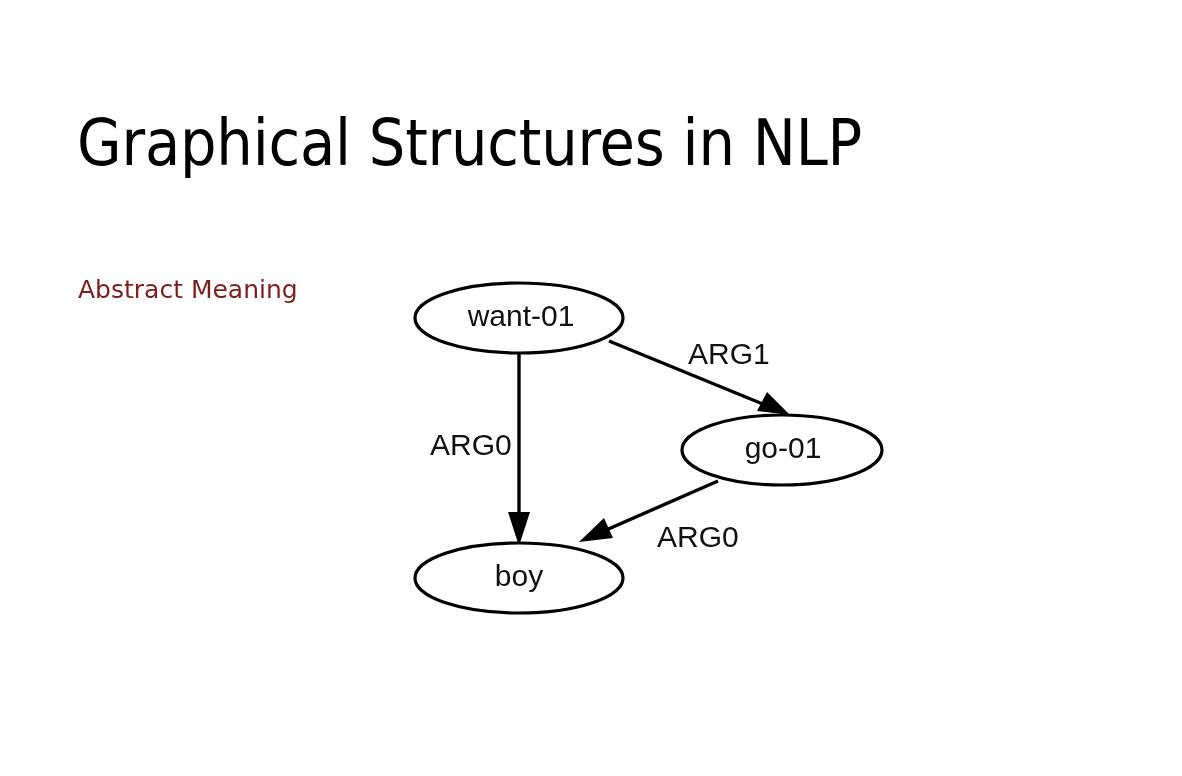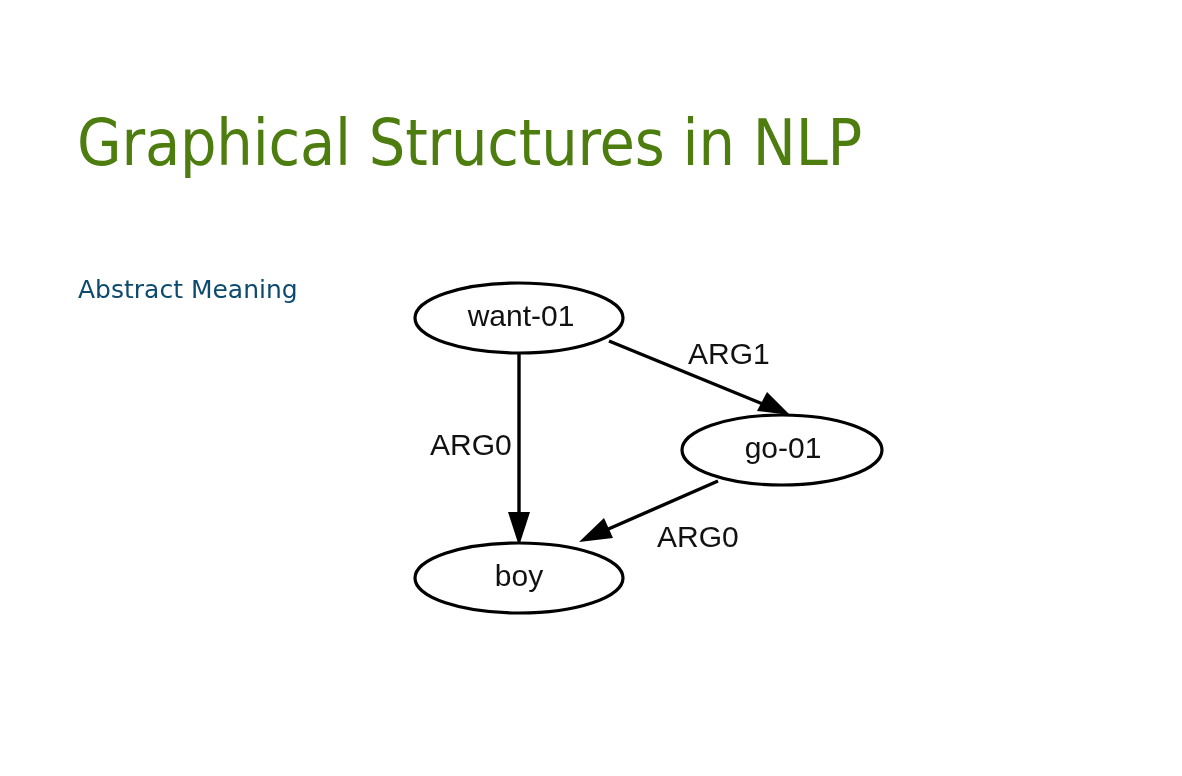--- a/index.html
+++ b/index.html
@@ -23,36 +23,36 @@
   
   #slide-title {
     position: absolute;
     left: 77px;
     top: 68px;
     font-family: "DejaVu Sans Condensed", "Liberation Sans Narrow", "Liberation Sans", sans-serif;
     font-size: 64px;
     font-weight: 400;
     font-stretch: condensed;
     line-height: 1.0;
-    color: #4d7c0f;
+    color: #000000;
     letter-spacing: -0.2px;
     white-space: nowrap;
   }
 
   
   #figure-caption {
     position: absolute;
     left: 78px;
     top: 274px;
     width: 280px;
     font-family: "DejaVu Sans", "Liberation Sans", sans-serif;
     font-size: 25px;
     font-weight: 400;
     line-height: 1.26;
-    color: #0c4a6e;
+    color: #7f1d1d;
   }
   #figure-caption .cap-line {
     display: block;
     white-space: nowrap;
   }
 
   
   #amr-graph {
     position: absolute;
     left: 0;

